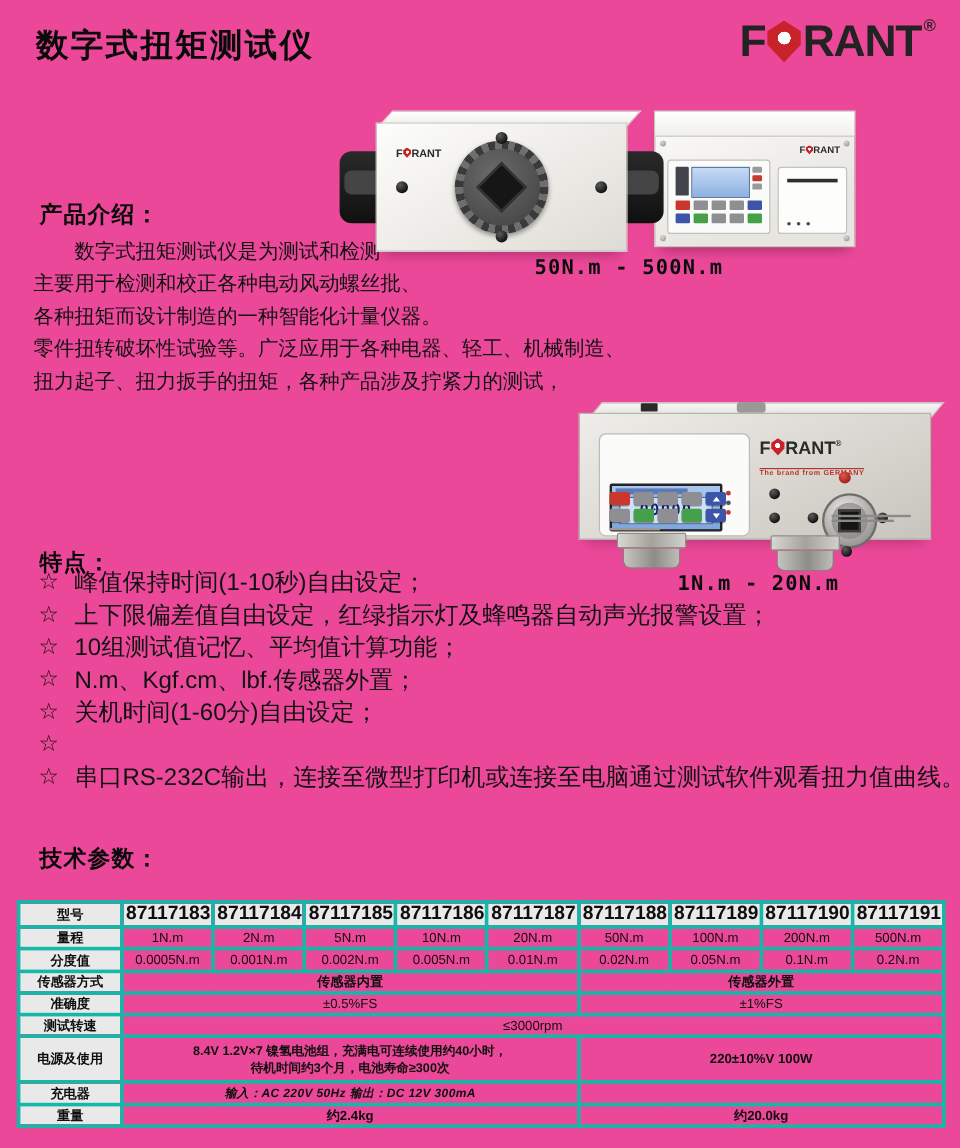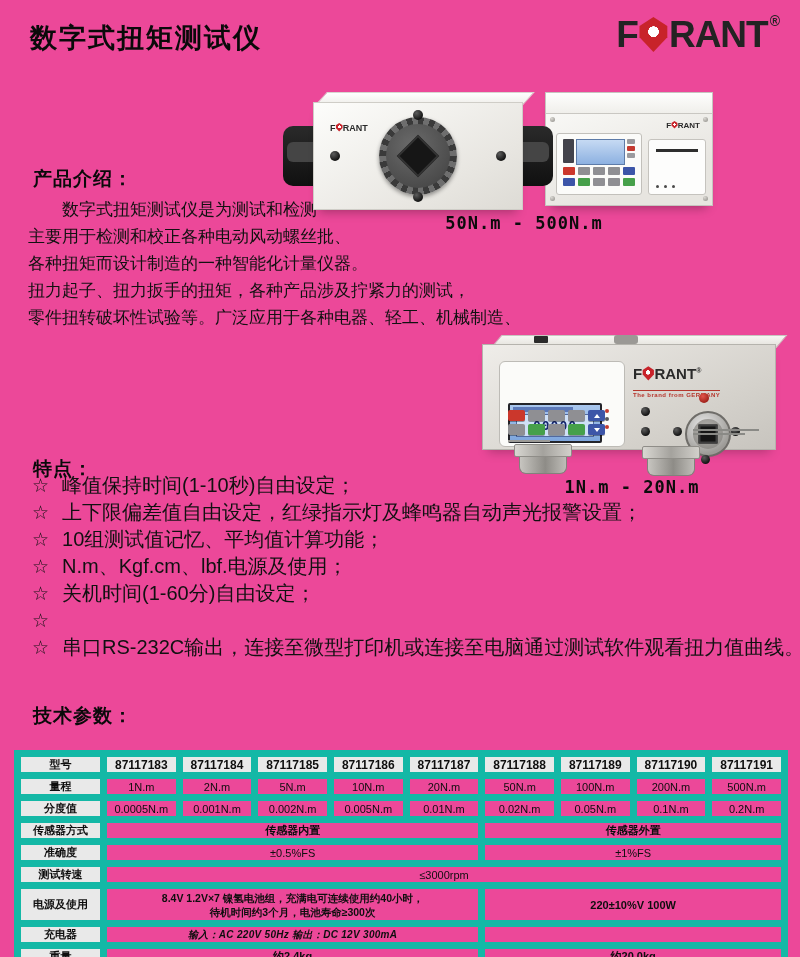--- a/index.html
+++ b/index.html
@@ -123,25 +123,25 @@
   .caution i:last-child{width:52px;}
   .foot{position:absolute;width:58px;}
   .foot-top{height:11px;background:linear-gradient(90deg,#d9d7d2,#a4a29d 50%,#d2d0cb);border:1px solid #8f8d88;border-radius:2px;}
   .foot-bot{width:46px;height:16px;margin:0 auto;background:linear-gradient(90deg,#c7c5c0,#8e8c87 55%,#bfbdb8);
             border:1px solid #83817c;border-top:none;border-radius:0 0 7px 7px;}
   .foot1{left:46px;top:114px;} .foot2{left:174px;top:116px;}
 
   
   .spec-table{position:absolute;left:14px;top:750px;width:774px;border-collapse:collapse;table-layout:fixed;
               font-size:11px;color:#0e0e0e;}
-  .spec-table td,.spec-table th{border:7px solid #14b8a6;text-align:center;vertical-align:middle;padding:0 2px;
+  .spec-table td,.spec-table th{border:3px solid #14b8a6;text-align:center;vertical-align:middle;padding:0 2px;
                                 overflow:hidden;white-space:nowrap;}
   .spec-table{border:2px solid #111;}
   .spec-table .lbl{background:#e9e9e9;font-weight:700;}
-  .spec-table tr.model-row td{background:#e9e9e9;font-weight:600;font-size:12px;margin-left:39px;}
+  .spec-table tr.model-row td{background:#e9e9e9;font-weight:600;font-size:16px;margin-left:39px;}
   .spec-table tr.sep td,.spec-table tr.sep th{border-bottom:2px solid #111;}
   .spec-table .b{font-weight:700;}
   .spec-table .sm{font-size:10px;font-weight:700;letter-spacing:.3px;font-style:italic;}
   .power-cell{line-height:14px;font-size:10.5px;font-weight:700;white-space:normal;}
 </style>
 </head>
 <body>
 
 <div class="page">
 
@@ -216,22 +216,22 @@
       <div class="cscrew" style="right:4px;bottom:4px;"></div>
     </div>
   </div>
   <div class="caption caption1">50N.m - 500N.m</div>
 
   <div class="sec-heading h-intro">产品介绍：</div>
   <div class="intro-text">
     <div class="indent">数字式扭矩测试仪是为测试和检测</div>
     <div>主要用于检测和校正各种电动风动螺丝批、</div>
     <div>各种扭矩而设计制造的一种智能化计量仪器。</div>
+    <div>零件扭转破坏性试验等。广泛应用于各种电器、轻工、机械制造、</div>
     <div>扭力起子、扭力扳手的扭矩，各种产品涉及拧紧力的测试，</div>
-    <div>零件扭转破坏性试验等。广泛应用于各种电器、轻工、机械制造、</div>
   </div>
 
   <div class="figure2">
     <div class="d2-top"></div>
     <div class="d2-port1"></div>
     <div class="d2-port2"></div>
     <div class="d2-body">
       <div class="d2-panel">
         <div class="d2-lcd-frame">
           <div class="d2-lcd">
@@ -299,21 +299,21 @@
     <div class="feature">
         <span class="star">☆</span>
         <span class="ftext">上下限偏差值自由设定，红绿指示灯及蜂鸣器自动声光报警设置；</span>
       </div>
     <div class="feature">
         <span class="star">☆</span>
         <span class="ftext">10组测试值记忆、平均值计算功能；</span>
       </div>
     <div class="feature">
         <span class="star">☆</span>
-        <span class="ftext">N.m、Kgf.cm、lbf.电源及使用；</span>
+        <span class="ftext">N.m、Kgf.cm、lbf.传感器外置；</span>
       </div>
     <div class="feature">
         <span class="star">☆</span>
         <span class="ftext">关机时间(1-60分)自由设定；</span>
       </div>
     <div class="feature">
         <span class="star">☆</span>
       </div>
     <div class="feature">
         <span class="star">☆</span>

